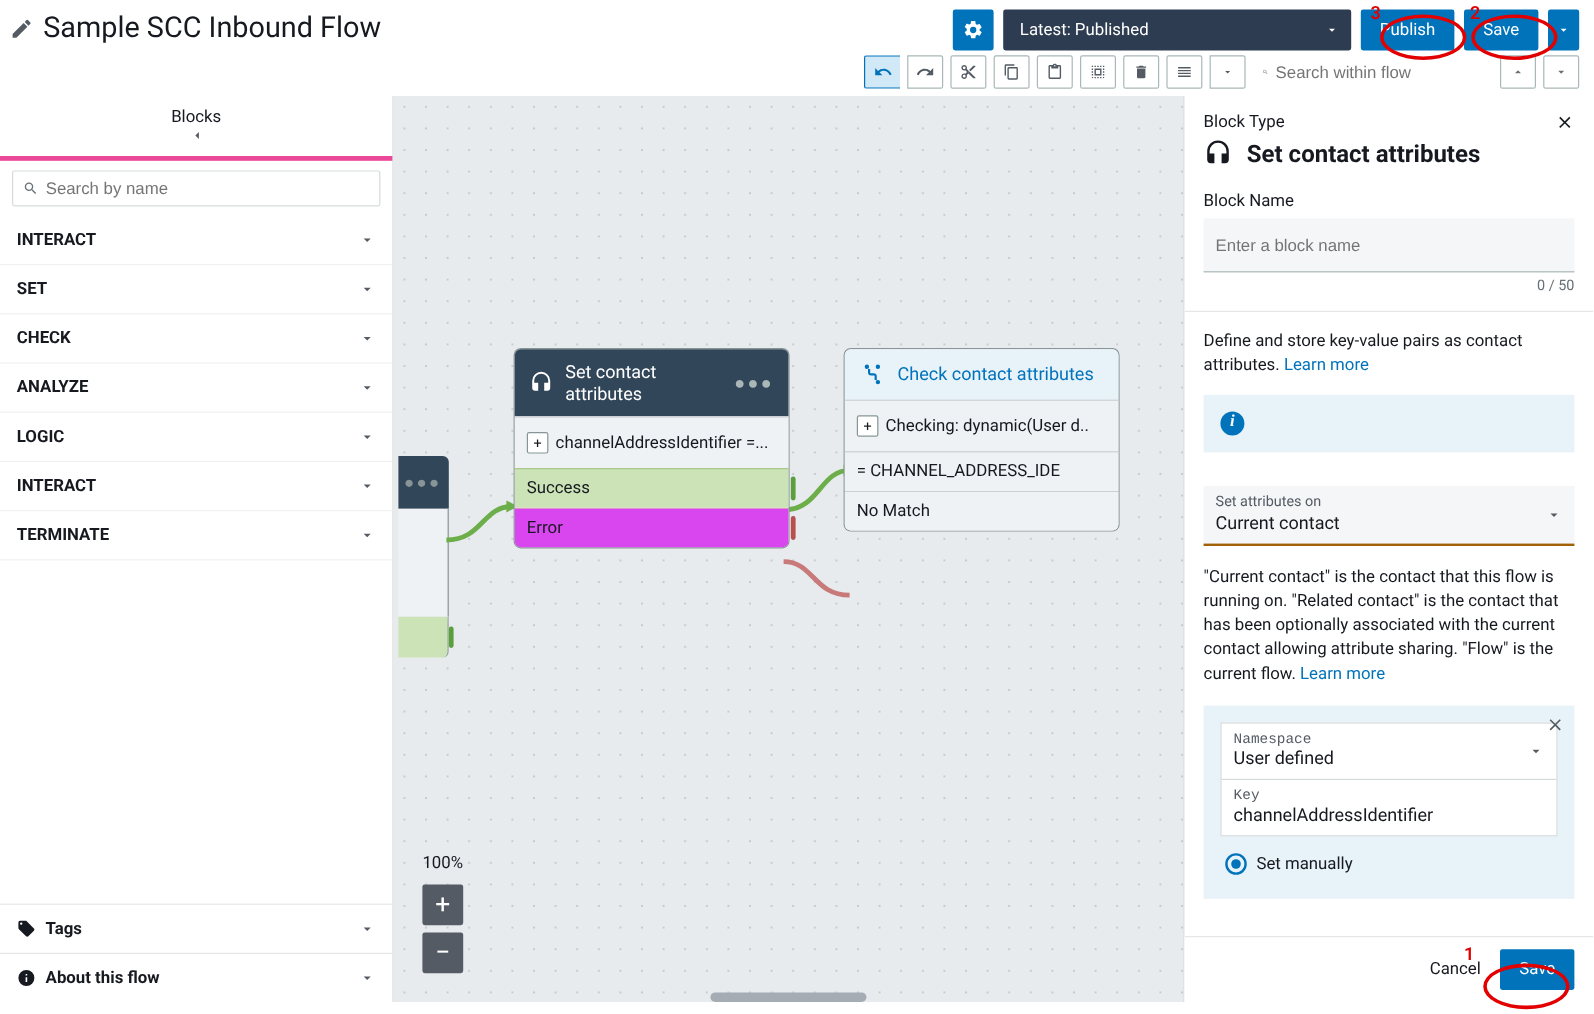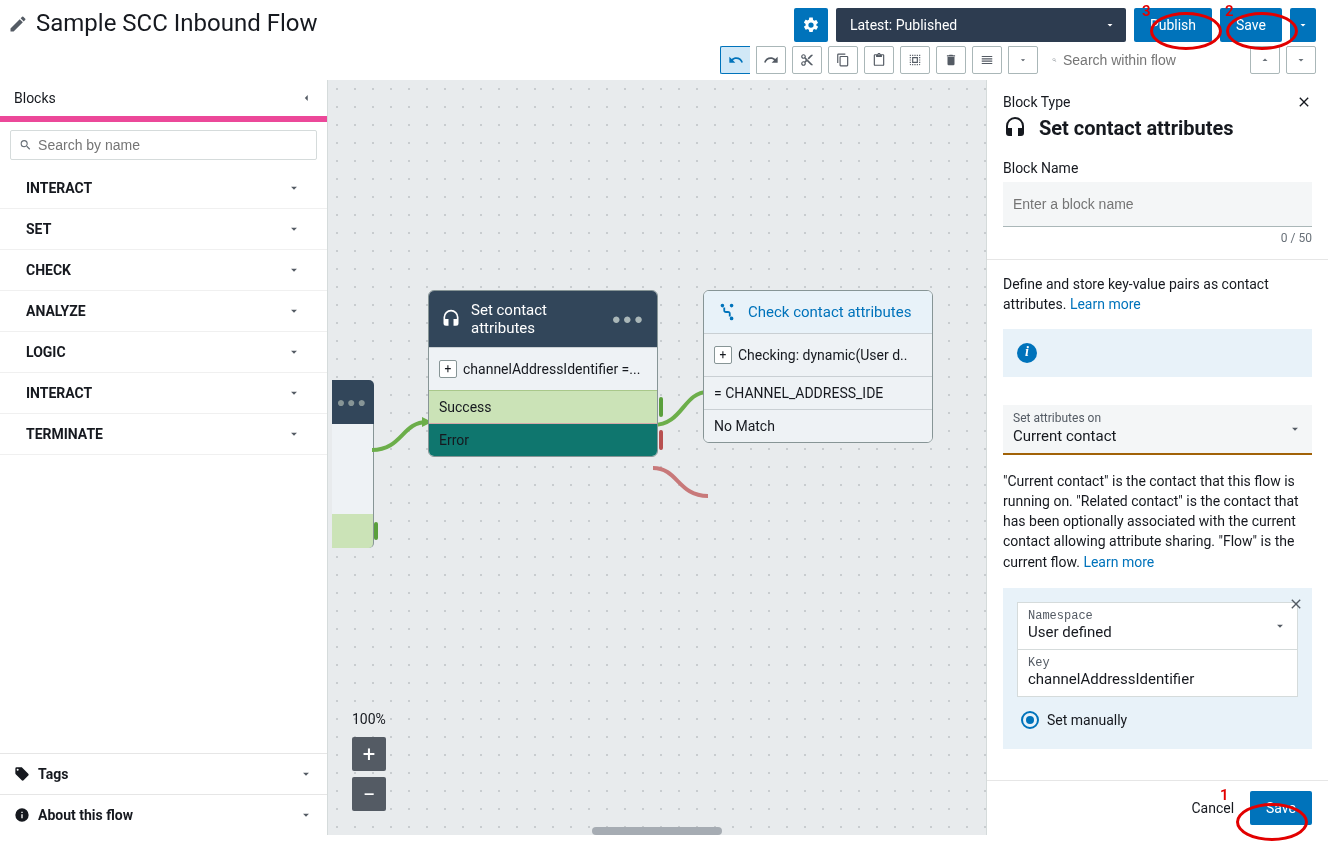--- a/index.html
+++ b/index.html
@@ -18,39 +18,39 @@
 .toolbar-row { display: flex; justify-content: flex-end; gap: 6px; padding: 4px 12px 6px; align-items: center; }
 .tb-btn { width: 30px; height: 28px; border: 1px solid #aab7b8; border-radius: 2px; display: flex; align-items: center; justify-content: center; background: #fff; cursor: pointer; }
 .tb-btn.grouped-l { border-top-right-radius: 0; border-bottom-right-radius: 0; border-right: none; }
 .tb-btn.grouped-r { border-top-left-radius: 0; border-bottom-left-radius: 0; }
 .tb-btn.active { background: #d1e8f7; border-color: #0073bb; }
 .search-flow { display: flex; align-items: center; gap: 6px; color: #687078; padding-left: 8px; width: 200px; }
 .search-flow input { border: none; outline: none; font-size: 14px; color: #687078; background: transparent; }
 .main { display: flex; height: calc(100% - 90px); }
 
 .sidebar { width: 328px; border-right: 1px solid #d5dbdb; display: flex; flex-direction: column; background: #fff; }
-.sidebar-header { display: flex; justify-content: space-between; align-items: center; padding: 10px 14px; border-bottom: 6px solid #ec4899; }
+.sidebar-header { display: flex; justify-content: space-between; align-items: center; padding: 10px 14px; border-bottom: 4px solid #ec4899; flex-direction: column; }
 .sidebar-search { padding: 8px 10px; }
 .search-box { display: flex; align-items: center; border: 1px solid #d5dbdb; padding: 6px 8px; border-radius: 2px; gap: 6px; }
 .search-box input { border: none; outline: none; width: 100%; font-size: 14px; }
-.cat { padding: 12px 26px; border-bottom: 1px solid #f0f0f0; font-weight: 700; display: flex; justify-content: space-between; align-items: center; cursor: pointer; }
+.cat { padding: 12px 14px; border-bottom: 1px solid #f0f0f0; font-weight: 700; display: flex; justify-content: space-between; align-items: center; cursor: pointer; }
 .sidebar-bottom { margin-top: auto; }
 .sidebar-bottom .row { padding: 12px 14px; border-top: 1px solid #e6e6e6; display: flex; align-items: center; gap: 8px; font-weight: 700; }
 .sidebar-bottom .caret { margin-left: auto; }
 
 .canvas { flex: 1; position: relative; background: #e8ebed; background-image: radial-gradient(#c8cccf 1px, transparent 1px); background-size: 18px 18px; overflow: hidden; }
 .node { position: absolute; background: #fff; border: 1px solid #879596; border-radius: 6px; min-width: 230px; }
 .node-header { background: #32465a; color: #fff; padding: 10px 12px; display: flex; gap: 10px; align-items: center; border-radius: 5px 5px 0 0; font-size: 15px; line-height: 1.2; }
 .node-more { margin-left: auto; }
 .node-body { background: #eef2f5; padding: 8px 10px; border-top: 1px solid #c9cfd3; }
 .node-row { display: flex; align-items: center; gap: 6px; font-size: 14px; padding: 4px 0; }
 .plus-box { width: 18px; height: 18px; border: 1px solid #879596; border-radius: 2px; display: flex; align-items: center; justify-content: center; font-size: 12px; background: #fff; }
 .outcome { padding: 8px 10px; border-top: 1px solid #c9cfd3; position: relative; font-size: 14px; }
 .outcome.success { background: #cbe3b7; border-top-color:#a9c88a;}
-.outcome.error { background: #0f766e; border-top-color:#d5a9a9;}
+.outcome.error { background: #d946ef; border-top-color:#d5a9a9;}
 .outcome .port { position: absolute; right: -6px; top: 50%; transform: translateY(-50%); width: 4px; height: 20px; border-radius: 2px; }
 .outcome.success .port { background: #5a9f3c; }
 .outcome.error .port { background: #b85050; }
 .outcome.plain { background: #eef2f5; }
 .node-check .node-header { background: #e8f2f9; color: #0073bb; }
 .node-check .node-header svg path { fill: #0073bb; }
 .zoom { position: absolute; left: 24px; bottom: 24px; display: flex; flex-direction: column; gap: 6px; }
 .zoom-label { font-size: 14px; color: #16191f; margin-bottom: 4px; }
 .zoom-btn { width: 34px; height: 34px; background: #545b64; color: #fff; display: flex; align-items: center; justify-content: center; border-radius: 2px; font-size: 22px; cursor: pointer; }
 .partial-node { position: absolute; left: 4px; top: 300px; width: 42px; height: 180px; }

